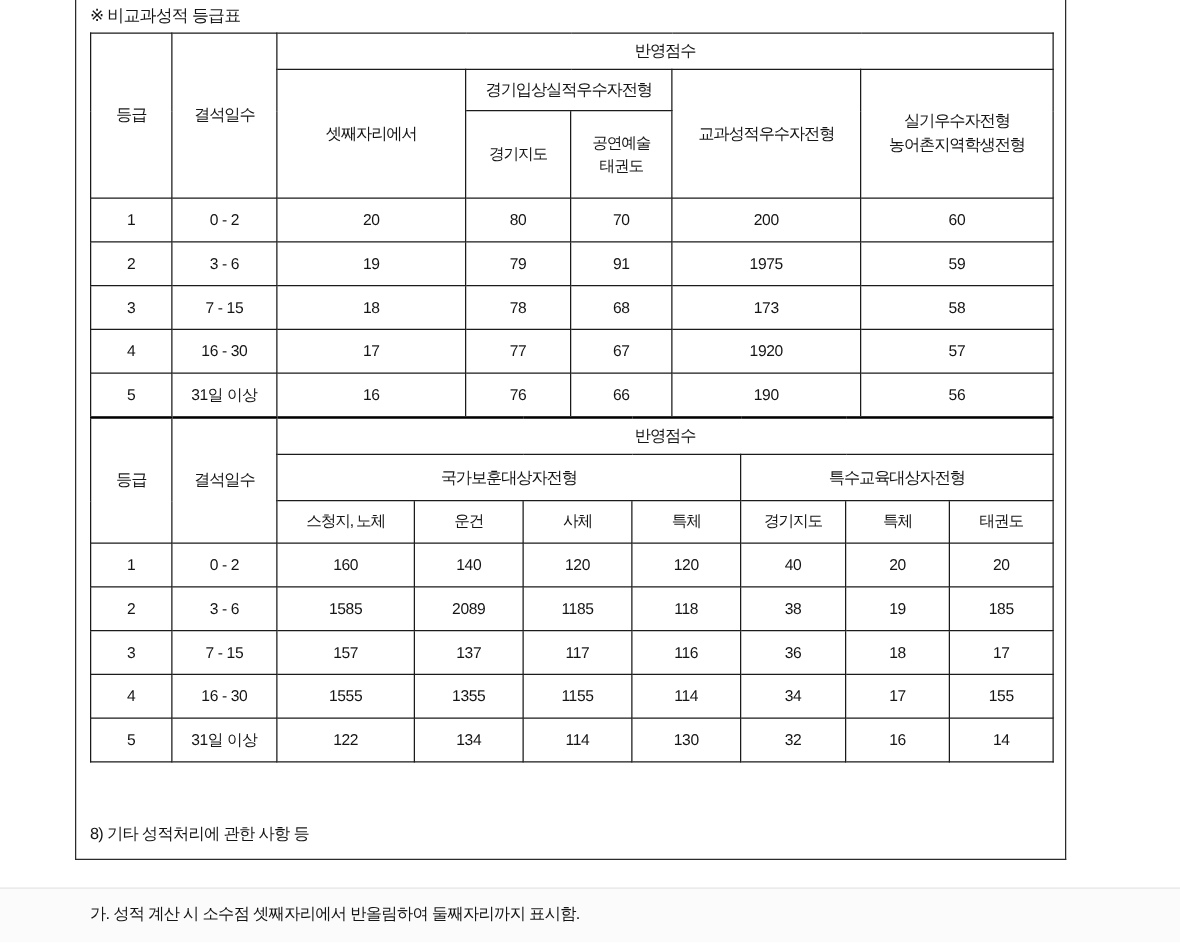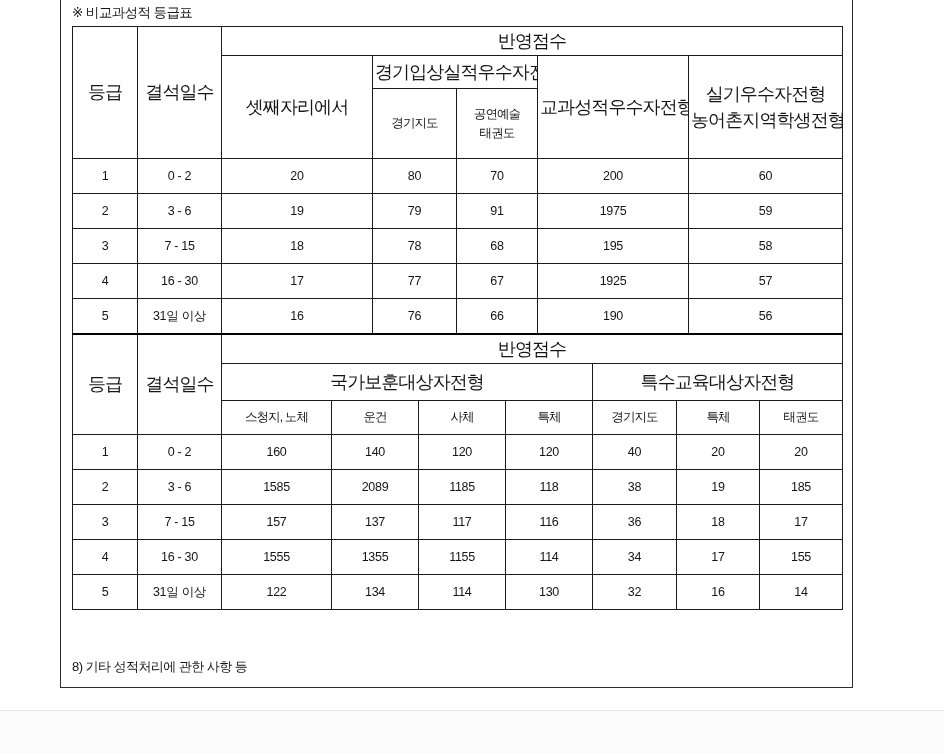--- a/index.html
+++ b/index.html
@@ -72,21 +72,21 @@
     white-space: nowrap;
     overflow: hidden;
   }
   table.grade-table.t1 { margin-bottom: 0; }
   
   table.t2 { margin-top: -1px; }
   table.t2 tr.hdr-top > td { border-top: 2px solid #000000; }
   table.t1 tr.last-data > td { border-bottom: 1px solid #1b1b1b; }
 
   .cell-num { font-size: 12.5px; letter-spacing: -0.3px; }
-  .cell-hdr { font-size: 18px; letter-spacing: -0.9px; }
+  .cell-hdr { font-size: 13px; letter-spacing: -0.9px; }
   .cell-hdr-sm { font-size: 12.5px; letter-spacing: -0.9px; }
   .two-line { line-height: 1.85; }
 
   .notes {
     padding-top: 6px;
   }
   .note-line {
     font-size: 13px;
     color: #151515;
     letter-spacing: -0.55px;
@@ -158,30 +158,30 @@
             <td class="cell-num">91</td>
             <td class="cell-num">1975</td>
             <td class="cell-num">59</td>
           </tr>
           <tr>
             <td class="cell-num" style="height:34px">3</td>
             <td class="cell-num">7 - 15</td>
             <td class="cell-num">18</td>
             <td class="cell-num">78</td>
             <td class="cell-num">68</td>
-            <td class="cell-num">195</td>
+            <td class="cell-num">173</td>
             <td class="cell-num">58</td>
           </tr>
           <tr>
             <td class="cell-num" style="height:34px">4</td>
             <td class="cell-num">16 - 30</td>
             <td class="cell-num">17</td>
             <td class="cell-num">77</td>
             <td class="cell-num">67</td>
-            <td class="cell-num">1925</td>
+            <td class="cell-num">1920</td>
             <td class="cell-num">57</td>
           </tr>
           <tr class="last-data">
             <td class="cell-num" style="height:34px">5</td>
             <td class="cell-num">31일 이상</td>
             <td class="cell-num">16</td>
             <td class="cell-num">76</td>
             <td class="cell-num">66</td>
             <td class="cell-num">190</td>
             <td class="cell-num">56</td>
@@ -274,17 +274,18 @@
             <td class="cell-num">130</td>
             <td class="cell-num">32</td>
             <td class="cell-num">16</td>
             <td class="cell-num">14</td>
           </tr>
         </tbody>
       </table>
 
       <div class="notes">
         <div class="note-line">8) 기타 성적처리에 관한 사항 등</div>
+        <div class="note-line">가. 성적 계산 시 소수점 셋째자리에서 반올림하여 둘째자리까지 표시함.</div>
       </div>
 
     </div>
   </div>
 </div>
 
 </body></html>

